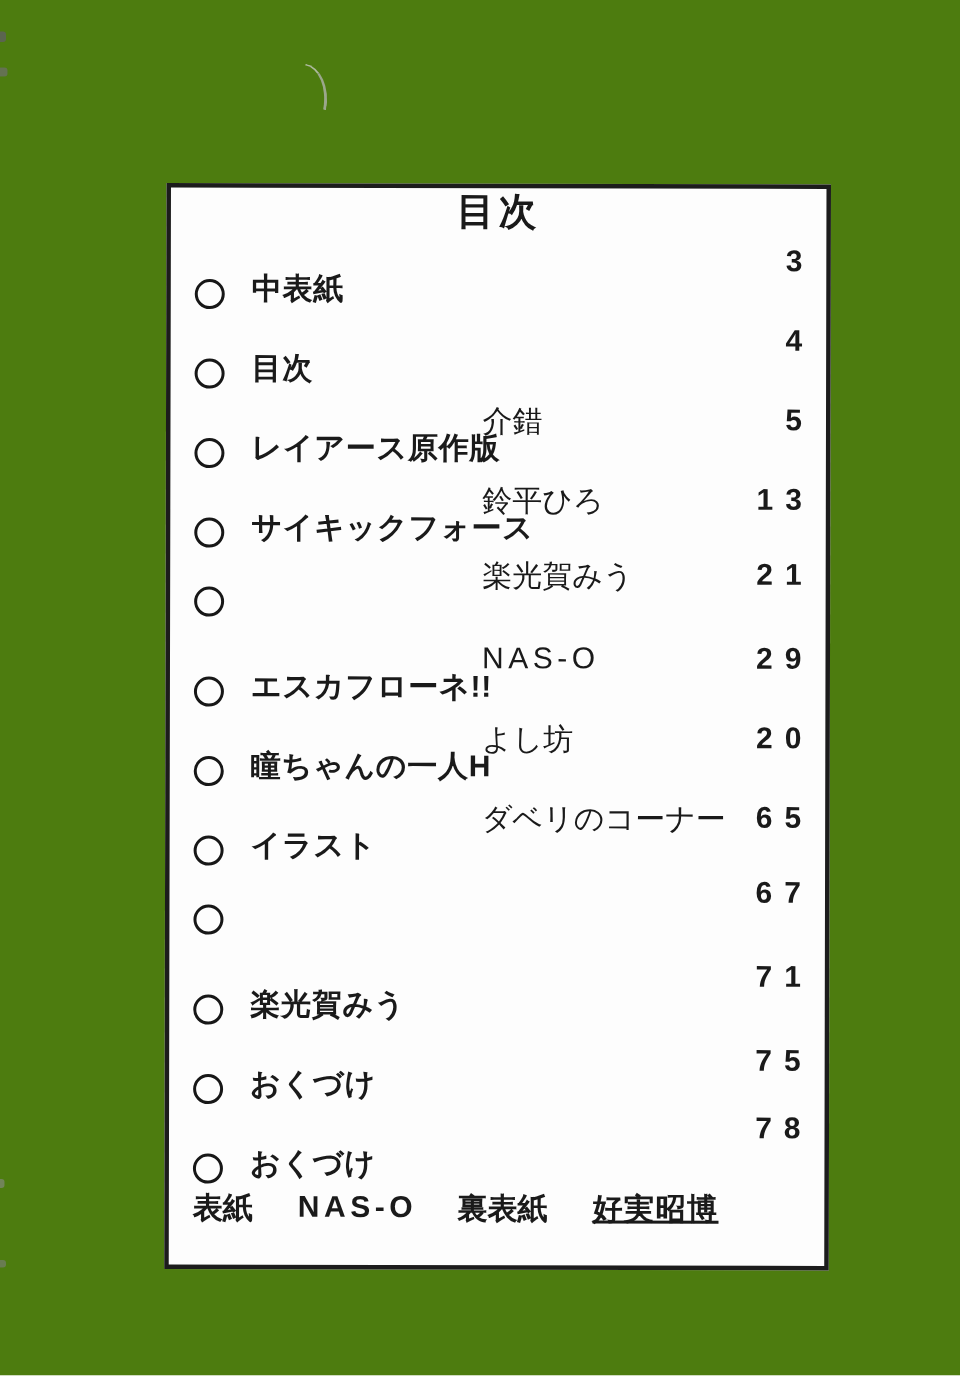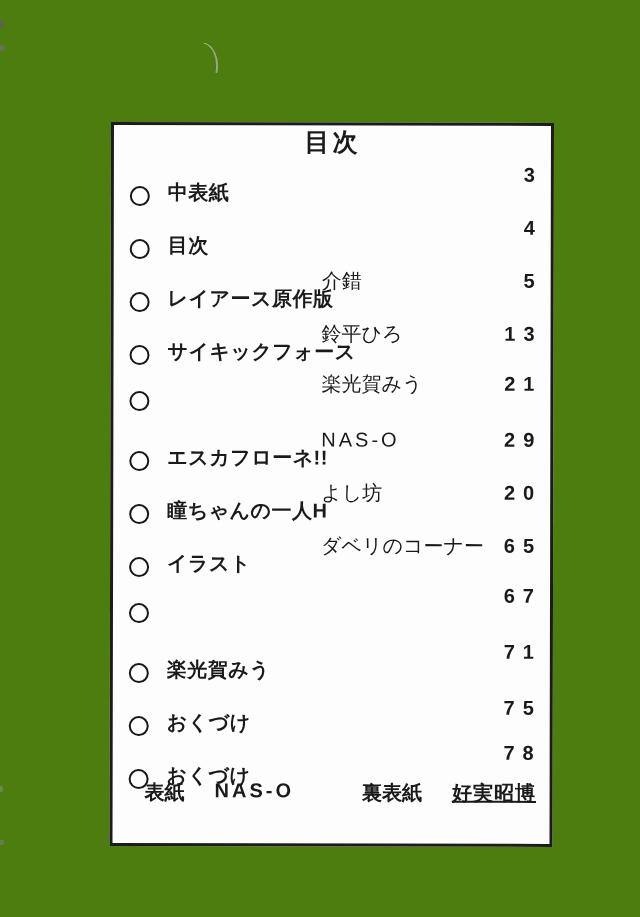--- a/index.html
+++ b/index.html
@@ -99,28 +99,28 @@
     margin-right: -8px;
     text-align: right;
     white-space: nowrap;
   }
   .toc-row:nth-child(11) .page { transform: translateY(3px); }
   .toc-row:nth-child(12) .page { transform: translateY(-5px); margin-left: 44px; }
   
   .toc-credits {
     height: 53px;
     display: flex;
-    align-items: flex-start;
-    padding-left: 32px;
+    align-items: center;
+    padding-left: 16px;
     font-size: 20px;
     font-weight: 600;
     white-space: nowrap;
   }
   .credit-front-value { margin-left: 30px; letter-spacing: 3px; }
-  .credit-back-label  { margin-left: 68px; }
+  .credit-back-label  { margin-left: 27px; }
   .credit-back-value  { margin-left: 30px; letter-spacing: 1px; text-decoration: underline; }
 </style>
 </head>
 <body>
 
 <div class="scan-page">
 
   <div class="artifact artifact-dash1"></div>
   <div class="artifact artifact-dash2"></div>
   <div class="artifact artifact-dash3"></div>

